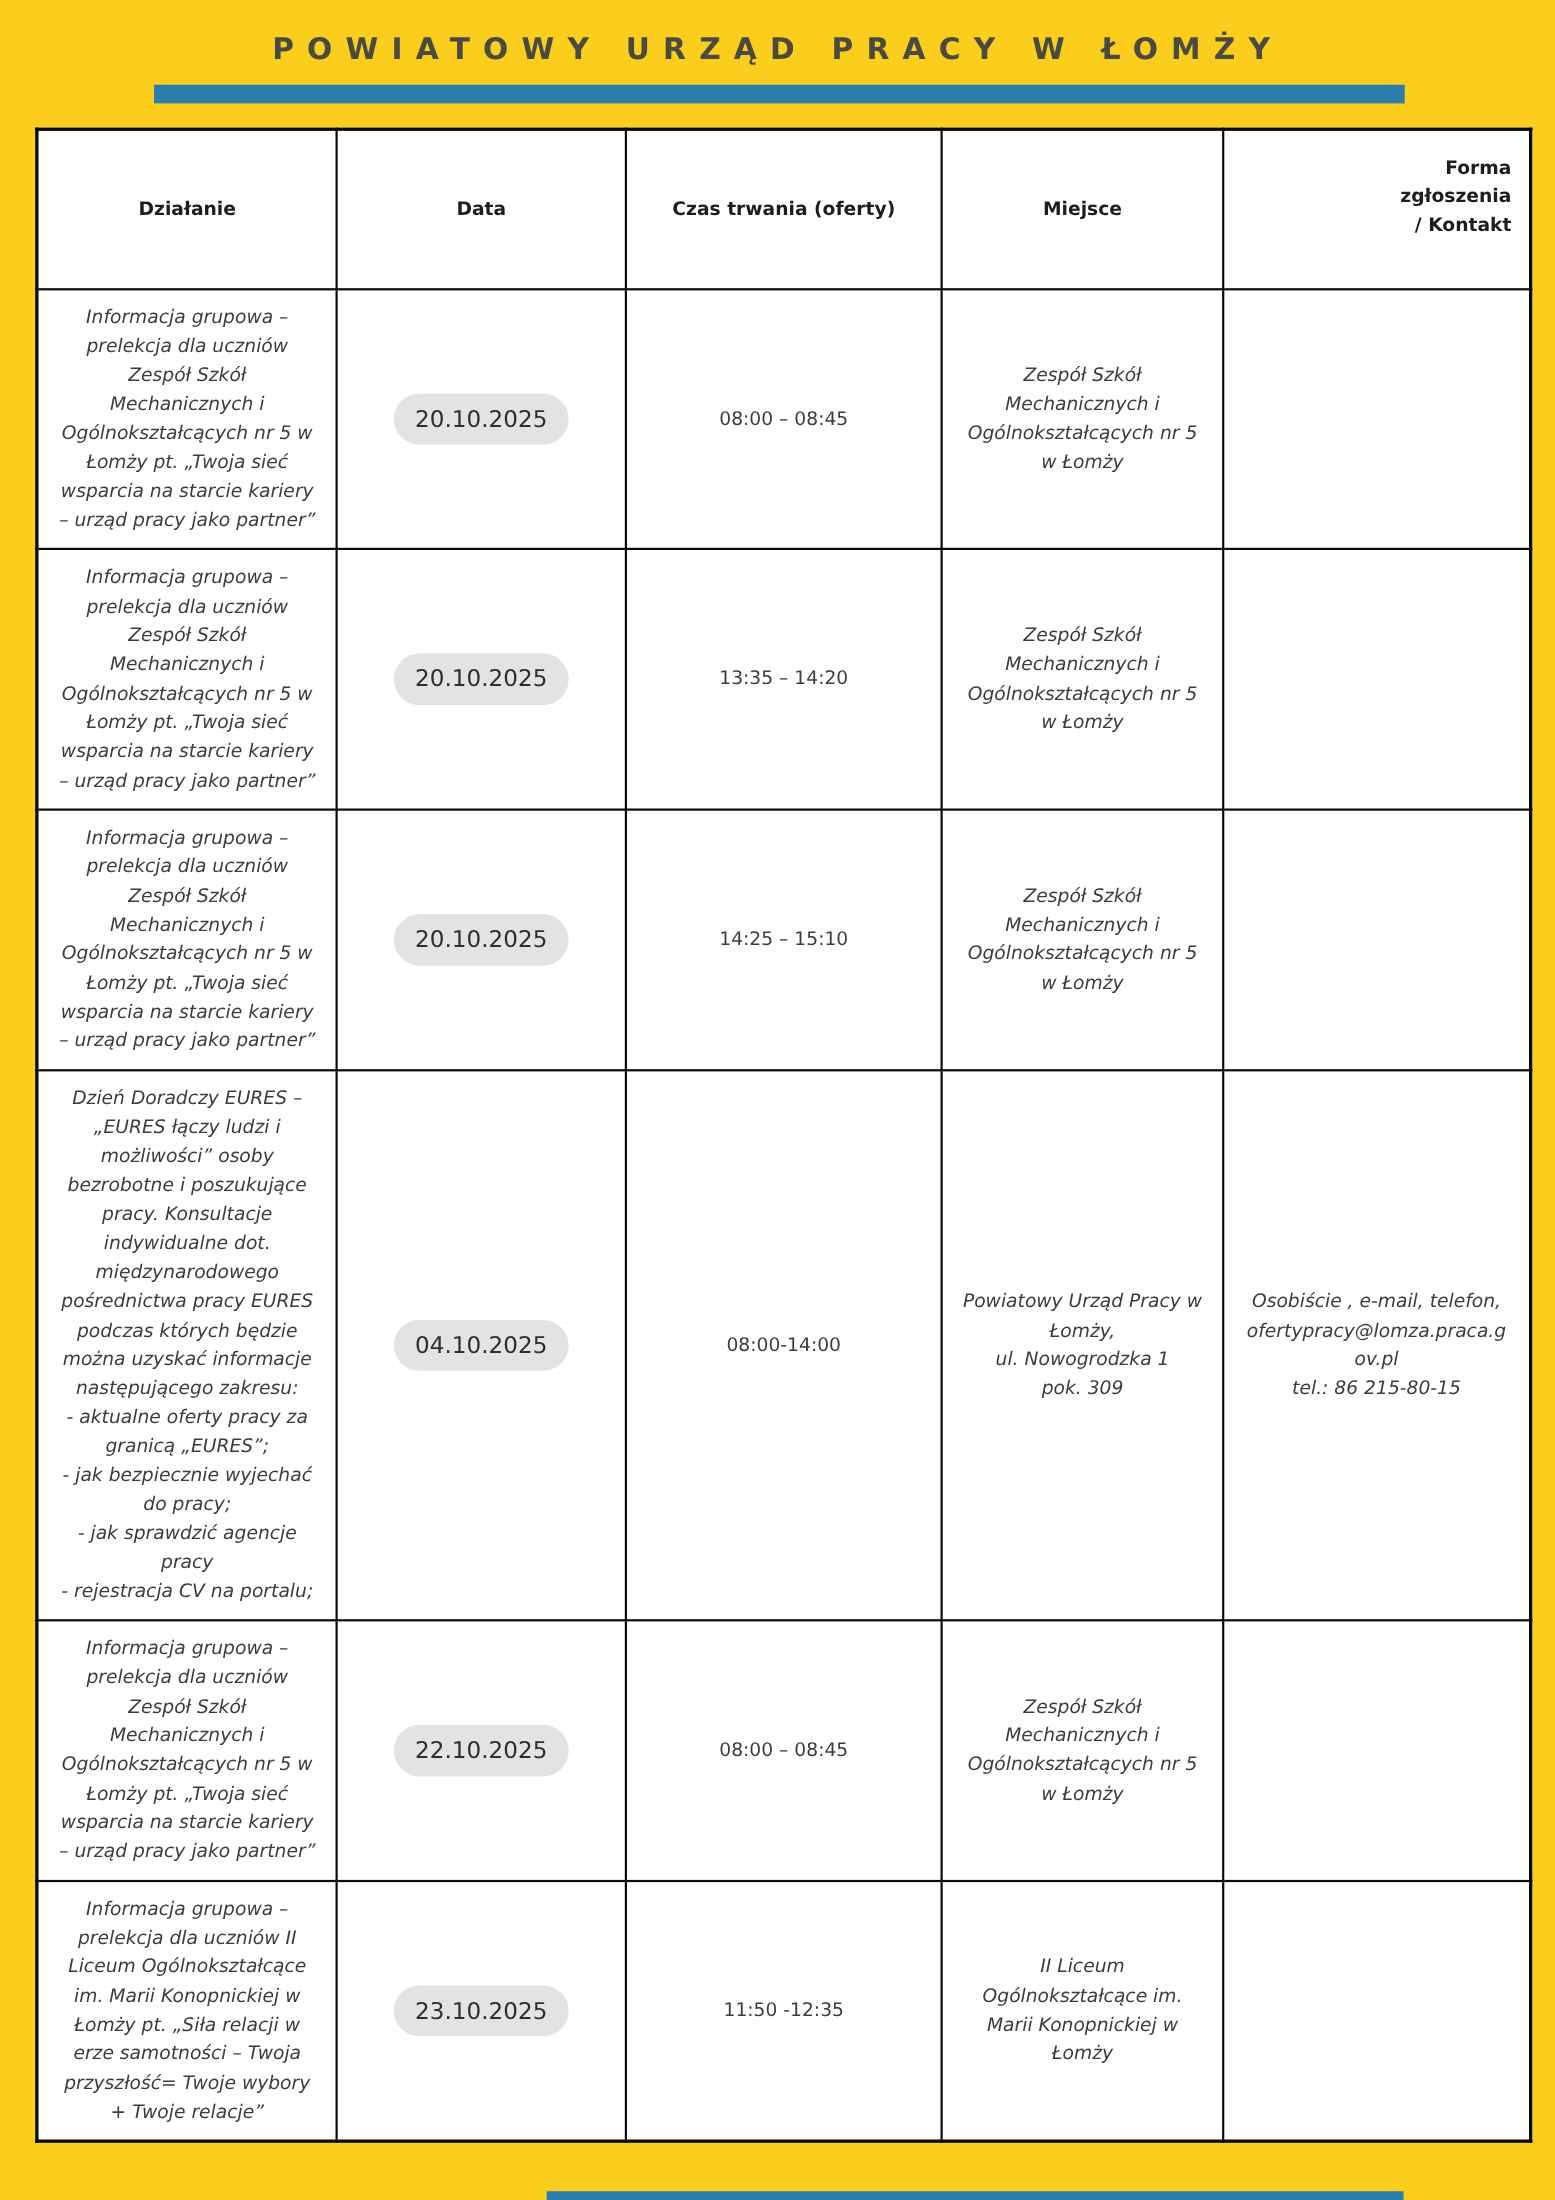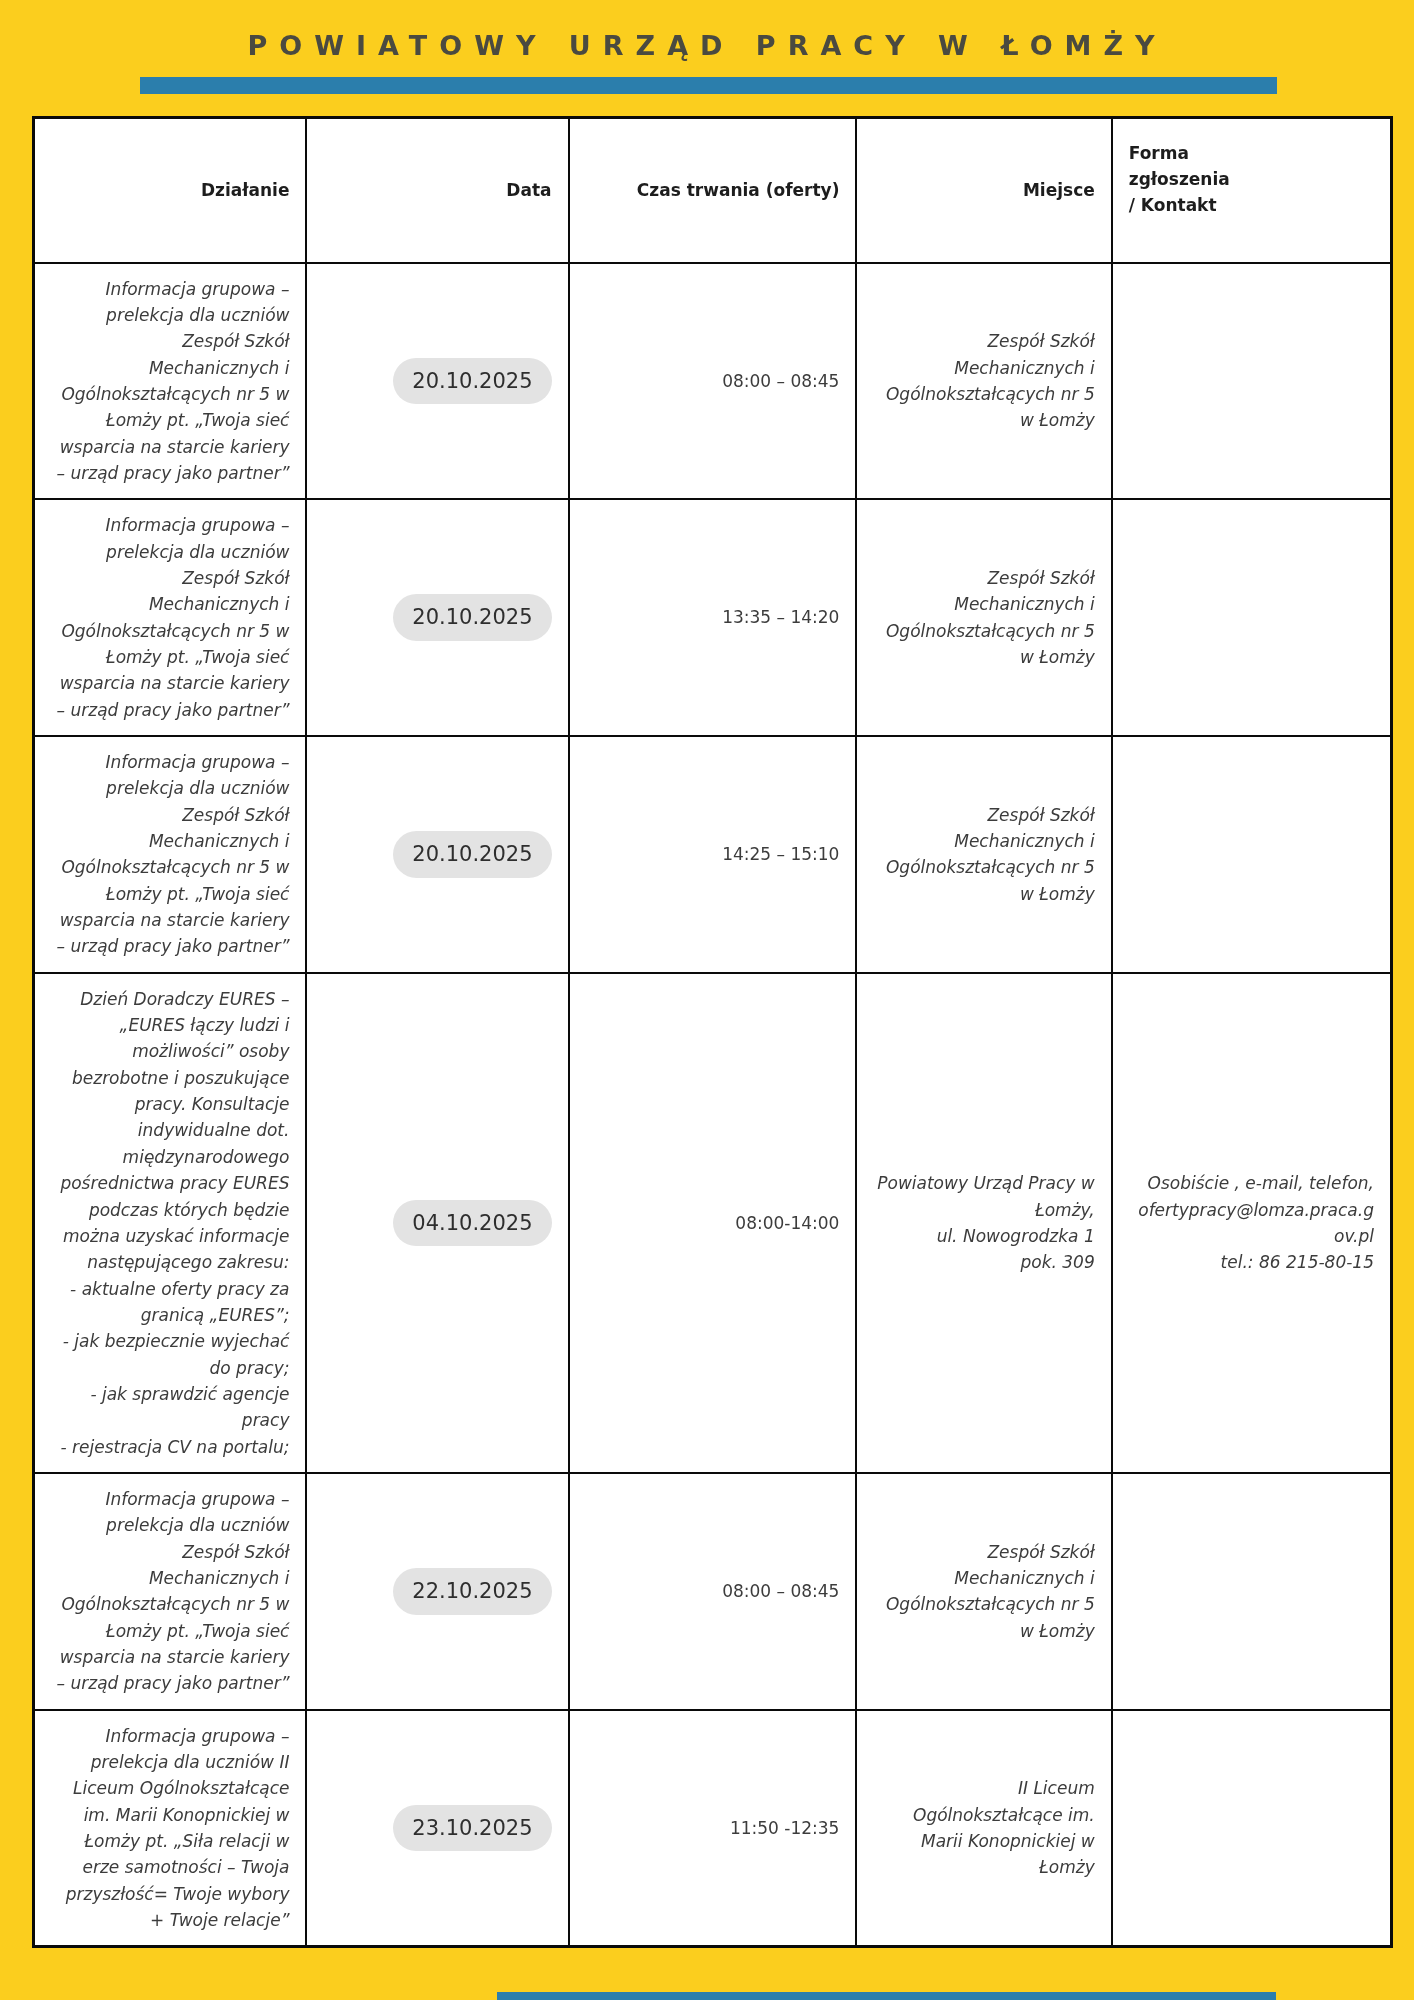--- a/index.html
+++ b/index.html
@@ -57,34 +57,34 @@
     background: var(--cell-bg);
     border: 3px solid var(--border);
     color: var(--body-text);
   }
   table.schedule th, table.schedule td {
     border: 2px solid var(--border);
     padding: 12px 16px;
     font-size: 17px;
     line-height: 1.55;
     vertical-align: middle;
-    text-align: right;
+    text-align: center;
     background: var(--cell-bg);
   }
   thead tr { height: 145px; }
   thead th {
     background: var(--table-header-bg);
     font-weight: bold;
     font-size: 18px;
     vertical-align: bottom;
     padding-bottom: 26px;
     color: #1d1d1d;
   }
   thead th.center {
-    text-align: left;
+    text-align: right;
     vertical-align: middle;
     white-space: pre-line;
     padding-bottom: 34px;
   }
   tbody tr:nth-child(1) { height: 205px; }
   tbody tr:nth-child(2) { height: 205px; }
   tbody tr:nth-child(3) { height: 197px; }
   tbody tr:nth-child(4) { height: 395px; }
   tbody tr:nth-child(5) { height: 215px; }
   tbody tr:nth-child(6) { height: 200px; }

